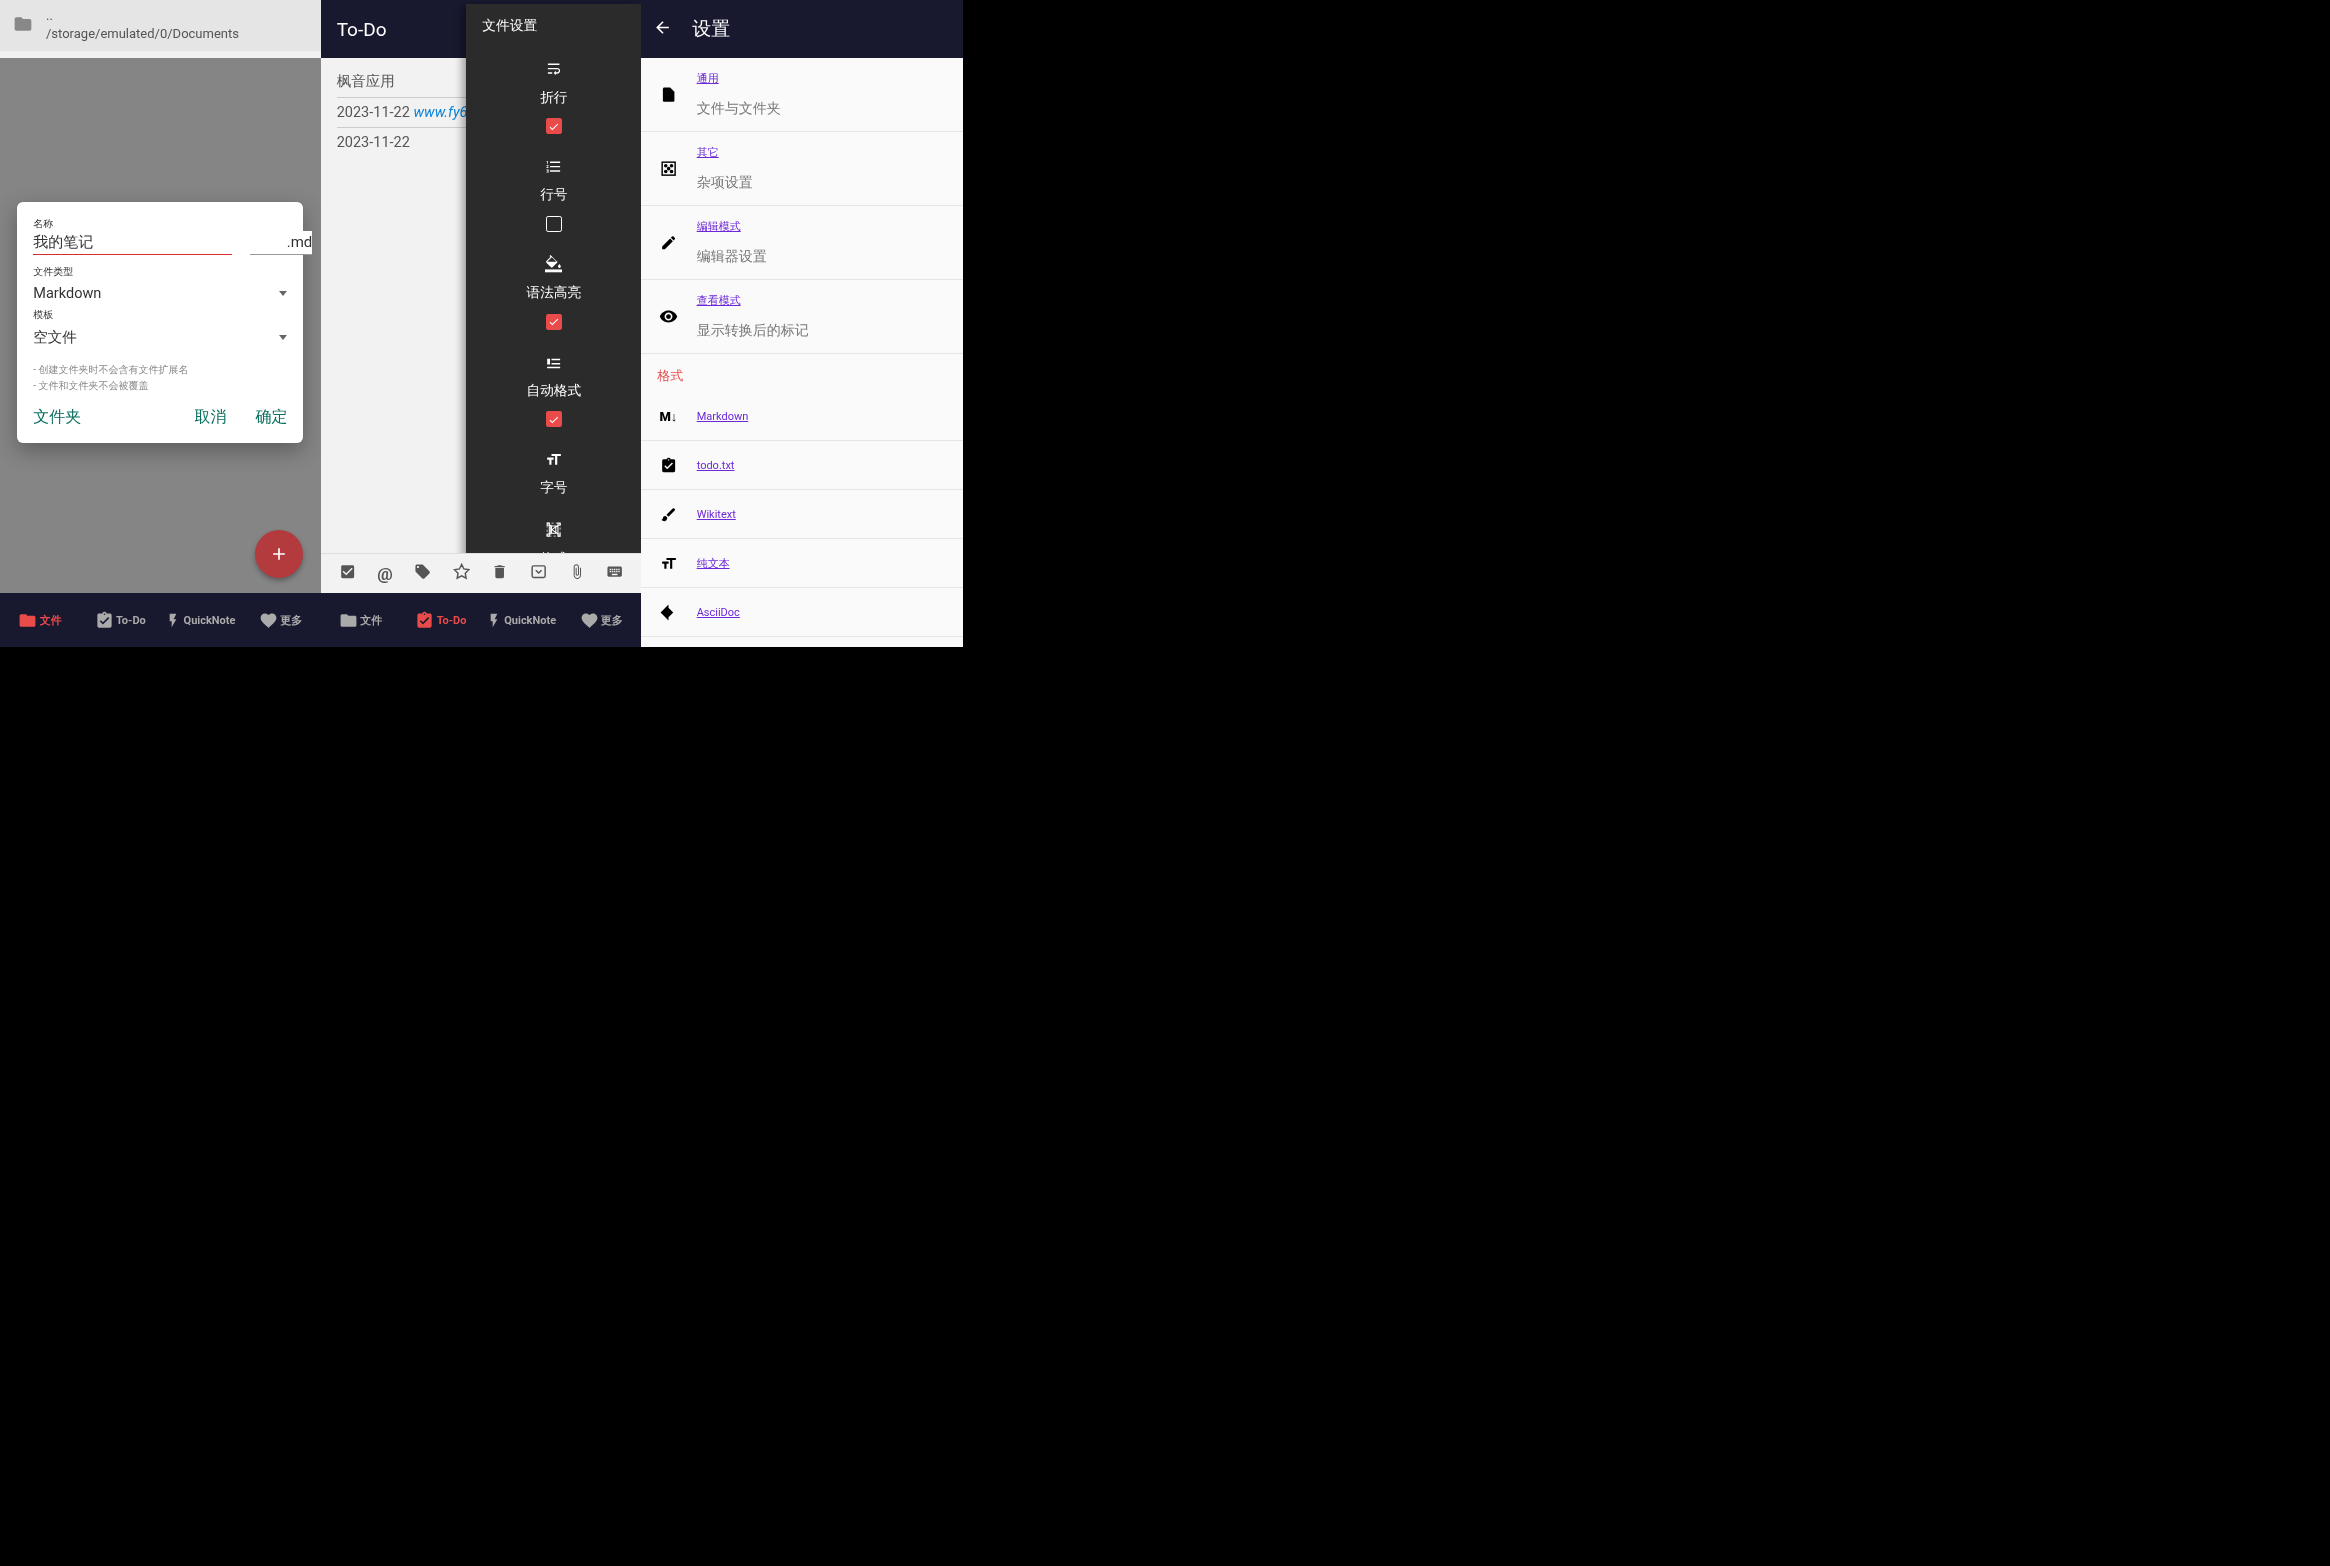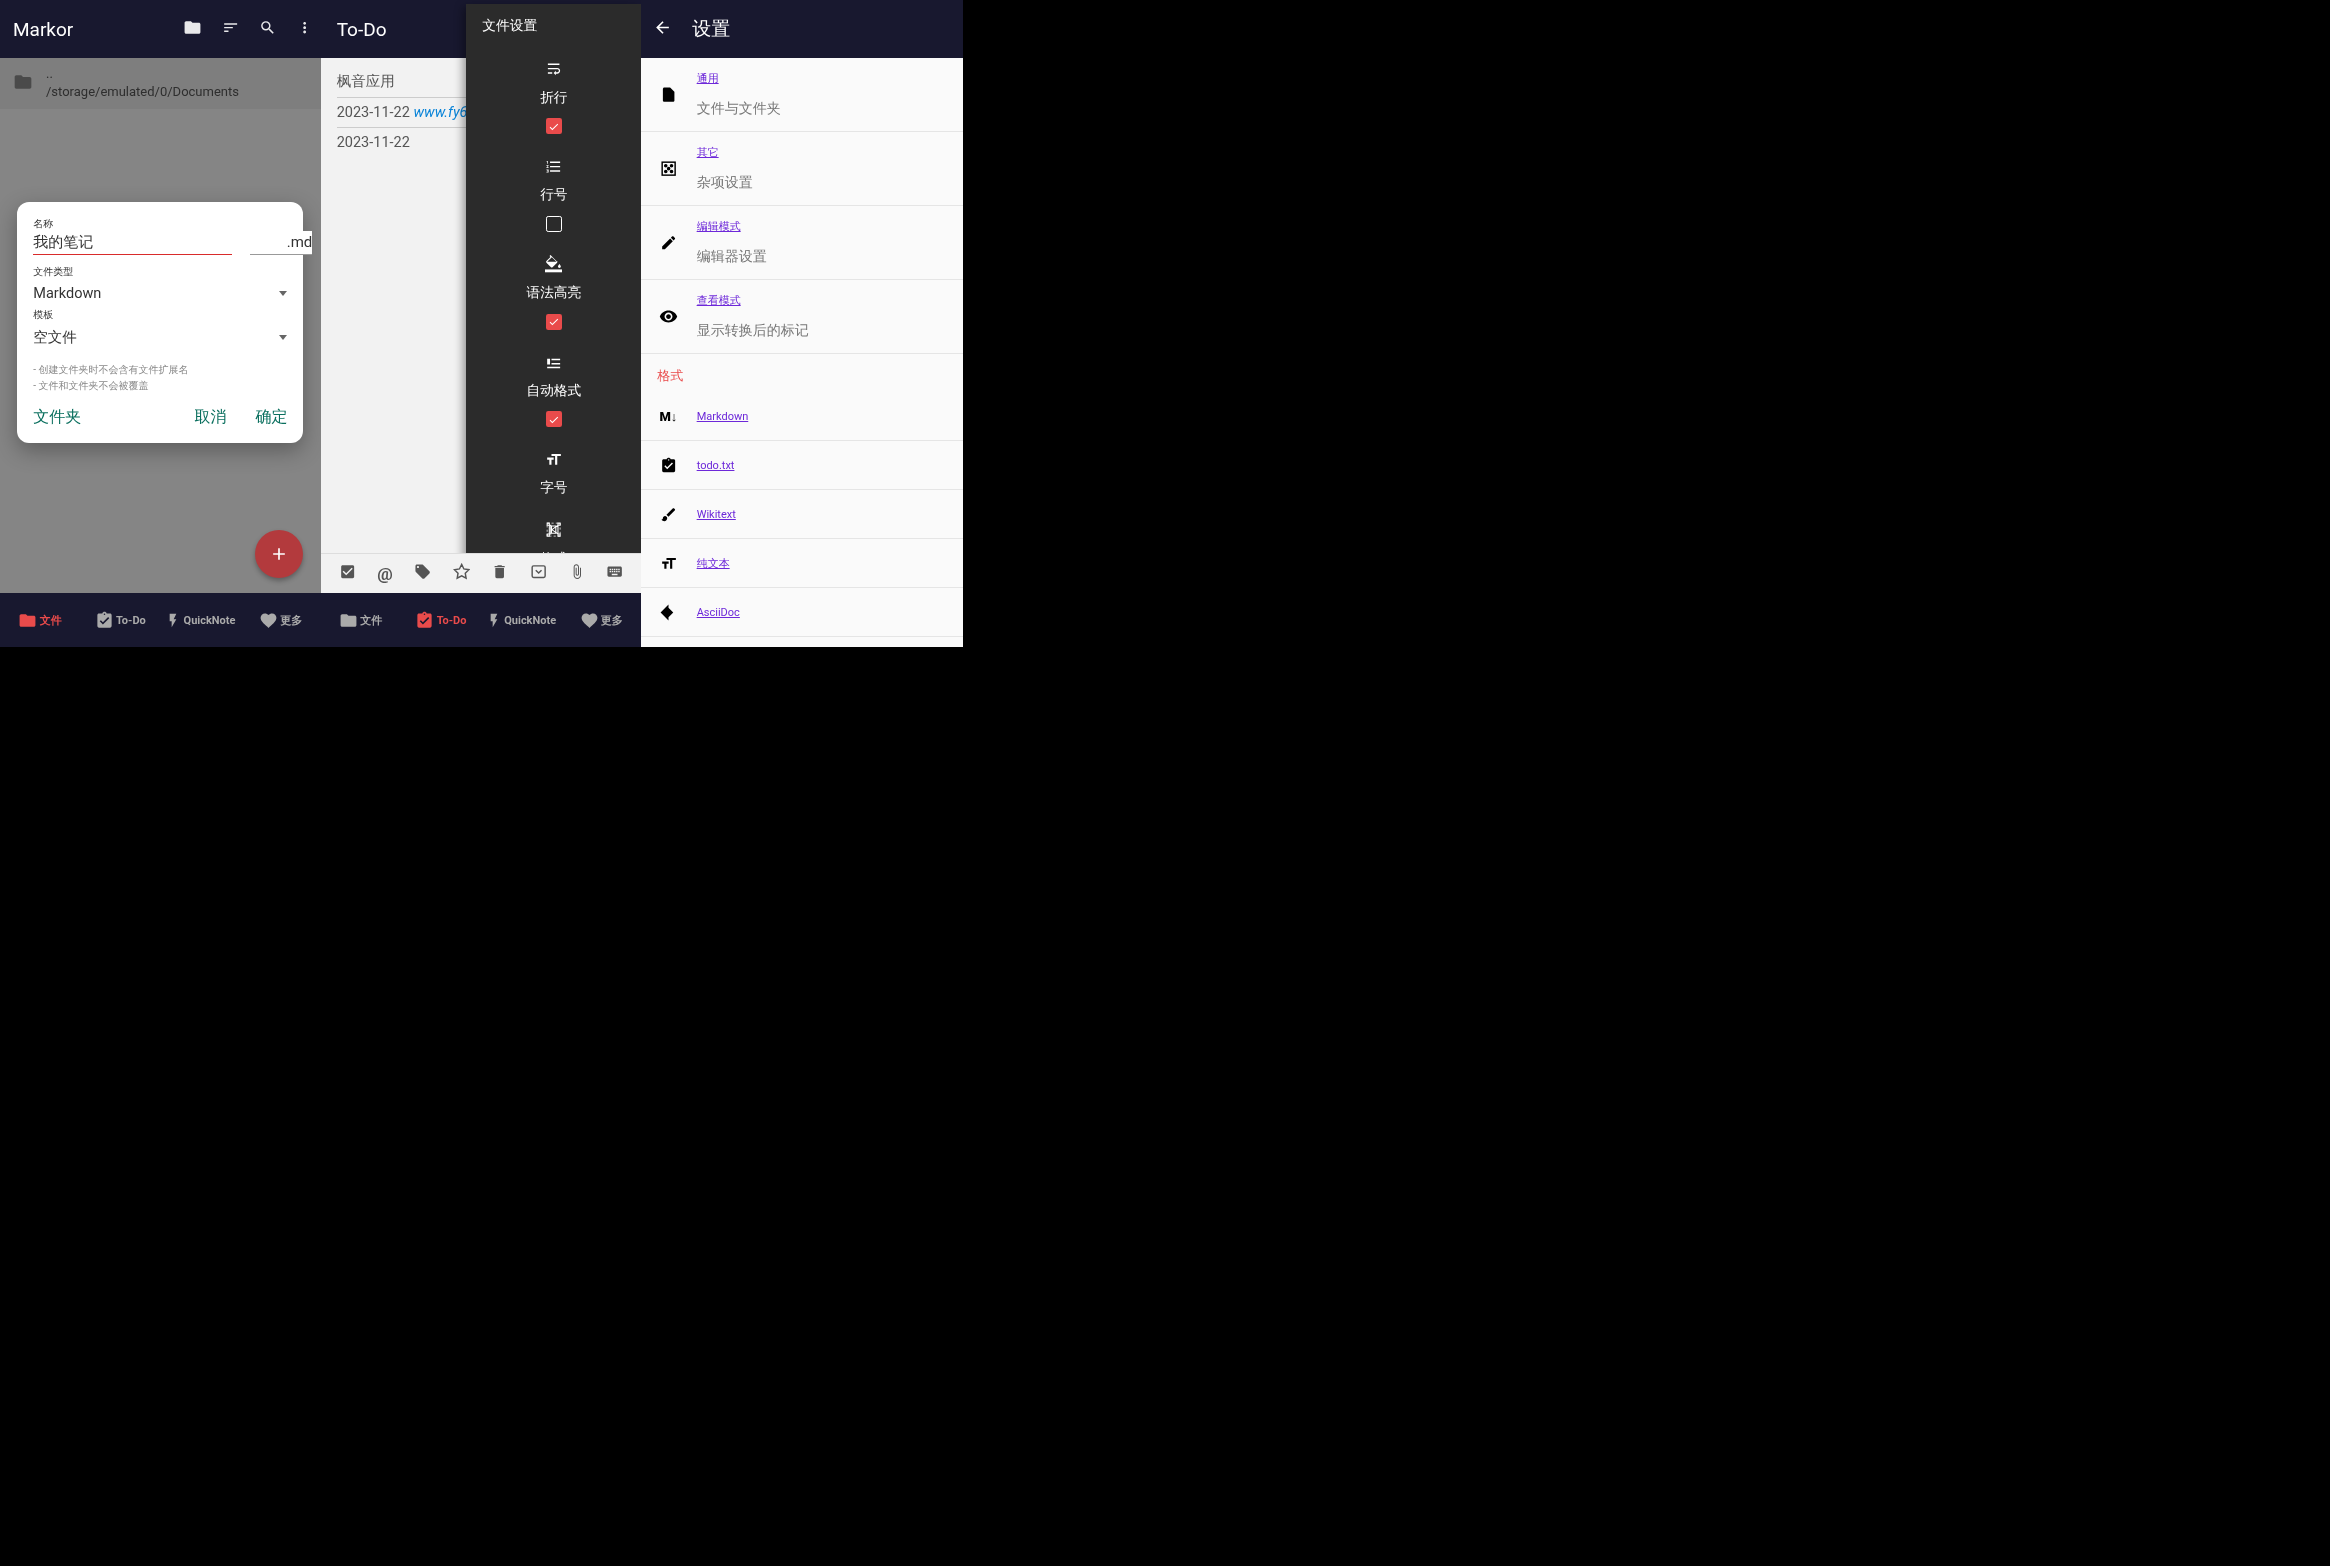--- a/index.html
+++ b/index.html
@@ -10,21 +10,21 @@
 .panel-3 { width: 322px; background: #fafafa; }
 
 
 .p1-header { background: #18182f; height: 58px; display: flex; align-items: center; padding: 0 13px; position: relative; }
 .p1-title { color: #fff; font-size: 19px; font-weight: 400; }
 .p1-header-icons { position: absolute; right: 7.2px; display: flex; gap: 20px; align-items: center; }
 .p1-header-icons svg { opacity: 0.9; }
 .p1-path { background: #e5e5e5; display: flex; align-items: center; padding: 7.2px 13px; gap: 13px; }
 .p1-path-text { font-size: 13px; color: #555; line-height: 1.4; }
 .p1-overlay { position: absolute; top: 58px; left: 0; right: 0; bottom: 54px; background: rgba(0,0,0,0.45); }
-.p1-dialog { position: absolute; top: 202px; left: 17.3px; right: 17.3px; background: #fff; border-radius: 12px; padding: 14.5px 16px; box-shadow: 0 7.2px 22px rgba(0,0,0,0.3); }
+.p1-dialog { position: absolute; top: 202px; left: 17.3px; right: 17.3px; background: #fff; border-radius: 6px; padding: 14.5px 16px; box-shadow: 0 7.2px 22px rgba(0,0,0,0.3); }
 .p1-dlg-label { font-size: 10px; color: #333; margin-top: 0; }
 .p1-dlg-row { display: flex; gap: 18px; align-items: flex-end; margin-bottom: 10px; }
 .p1-dlg-name { flex: 1; border: none; border-bottom: 1.4px solid #d92b2b; font-size: 15px; padding: 2.9px 0; color: #333; outline: none; }
 .p1-dlg-ext { width: 62px; border: none; border-bottom: 0.7px solid #999; font-size: 15px; text-align: right; padding: 2.9px 0; color: #333; }
 .p1-dlg-select { display: flex; justify-content: space-between; align-items: center; font-size: 14.5px; padding: 5.8px 0; color: #333; }
 .p1-dlg-hints { margin: 10px 0; font-size: 10px; color: #888; line-height: 1.6; }
 .p1-dlg-actions { display: flex; justify-content: space-between; margin-top: 13px; }
 .p1-dlg-btn { font-size: 16px; font-weight: 500; color: #0a6f5e; background: none; border: none; cursor: pointer; }
 .p1-dlg-right { display: flex; gap: 29px; }
 .p1-fab { position: absolute; bottom: 69px; right: 17.3px; width: 48px; height: 48px; border-radius: 50%; background: #b33a3d; display: flex; align-items: center; justify-content: center; box-shadow: 0 2.9px 5.8px rgba(0,0,0,0.3); }
@@ -60,37 +60,20 @@
 .p3-item-sub { font-size: 14px; color: #777; margin-top: 14px; }
 .p3-section { font-size: 13px; color: #e94b4b; padding: 13px 16px 7.2px; font-weight: 500; }
 
 .triangle-down { width: 0; height: 0; border-left: 4.3px solid transparent; border-right: 4.3px solid transparent; border-top: 5.8px solid #666; }
 .triangle-right { width: 0; height: 0; border-top: 3.6px solid transparent; border-bottom: 3.6px solid transparent; border-left: 4.3px solid #fff; }
 </style>
 </head>
 <body>
 
 <div class="panel panel-1">
-  <div class="p1-header">
-    <div class="p1-title">Markor</div>
-    <div class="p1-header-icons">
-      <span><svg width="19" height="19" viewBox="0 0 24 24" fill="#fff">
-            <path d="M10 4H4c-1.1 0-2 .9-2 2v12c0 1.1.9 2 2 2h16c1.1 0 2-.9 2-2V8c0-1.1-.9-2-2-2h-8l-2-2z"></path>
-          </svg></span>
-      <span><svg width="17.3" height="17.3" viewBox="0 0 24 24" fill="#fff">
-            <path d="M3 18h6v-2H3v2zM3 6v2h18V6H3zm0 7h12v-2H3v2z"></path>
-          </svg></span>
-      <span><svg width="17.3" height="17.3" viewBox="0 0 24 24" fill="#fff">
-            <path d="M15.5 14h-.79l-.28-.27A6.471 6.471 0 0016 9.5 6.5 6.5 0 109.5 16c1.61 0 3.09-.59 4.23-1.57l.27.28v.79l5 4.99L20.49 19l-4.99-5zm-6 0C7.01 14 5 11.99 5 9.5S7.01 5 9.5 5 14 7.01 14 9.5 11.99 14 9.5 14z"></path>
-          </svg></span>
-      <span><svg width="17.3" height="17.3" viewBox="0 0 24 24" fill="#fff">
-            <path d="M12 8c1.1 0 2-.9 2-2s-.9-2-2-2-2 .9-2 2 .9 2 2 2zm0 2c-1.1 0-2 .9-2 2s.9 2 2 2 2-.9 2-2-.9-2-2-2zm0 6c-1.1 0-2 .9-2 2s.9 2 2 2 2-.9 2-2-.9-2-2-2z"></path>
-          </svg></span>
-    </div>
-  </div>
   <div class="p1-path">
     <span><svg width="20" height="20" viewBox="0 0 24 24" fill="#888">
           <path d="M10 4H4c-1.1 0-2 .9-2 2v12c0 1.1.9 2 2 2h16c1.1 0 2-.9 2-2V8c0-1.1-.9-2-2-2h-8l-2-2z"></path>
         </svg></span>
     <div class="p1-path-text">
       <div>..</div>
       <div>/storage/emulated/0/Documents</div>
     </div>
   </div>
   <div class="p1-overlay"></div>

